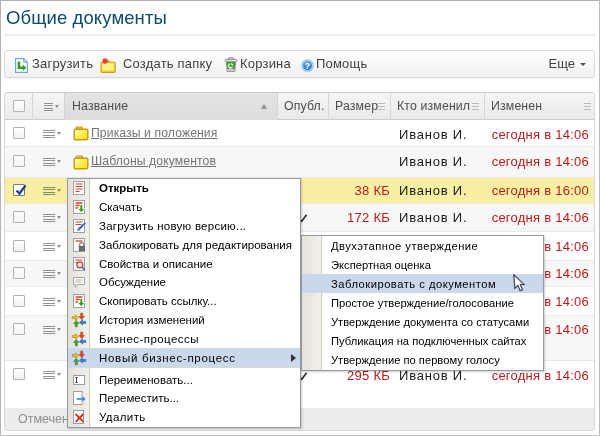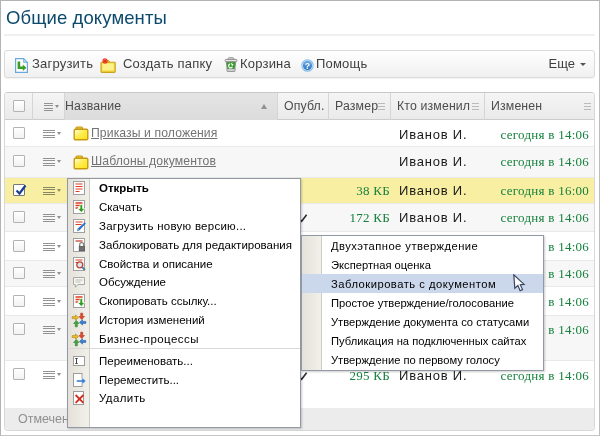--- a/index.html
+++ b/index.html
@@ -22,21 +22,21 @@
 .hc.dark { background:linear-gradient(#e4e4e4,#dcdcdc); }
 .optico { position:absolute; width:7.5px; height:7px; top:10px; background:linear-gradient(#bababa 0 1px,transparent 1px 3px,#bababa 3px 4px,transparent 4px 6px,#bababa 6px 7px); }
 .sortup { position:absolute; width:0; height:0; border-left:3.6px solid transparent; border-right:3.6px solid transparent; border-bottom:5px solid #909090; }
 
 .row { position:absolute; left:0; width:589px; border-bottom:1px solid #e9e9e9; font-size:13px; color:#1a1a1a; }
 .cell { position:absolute; white-space:nowrap; }
 .cb { position:absolute; left:8px; width:12px; height:12px; border:1px solid #b3b3b3; border-radius:1px; background:linear-gradient(#fff,#f2f2f2); }
 .burger { position:absolute; left:38px; width:11.5px; height:8.5px; background:repeating-linear-gradient(#929292 0 1px, rgba(0,0,0,0) 1px 2.45px); }
 .bcaret { position:absolute; left:51.5px; width:0; height:0; border-left:2.6px solid transparent; border-right:2.6px solid transparent; border-top:3.6px solid #8f8f8f; }
 a.flink { color:#737373; text-decoration:underline; font-size:12.2px; letter-spacing:0.1px; }
-.tm { letter-spacing:0.25px; color:#15803d;font-family:Liberation Serif, serif; }
+.tm { letter-spacing:0.25px; color:#b91c1c; }
 .footer { position:absolute; left:0; top:315px; width:589px; height:22px; background:#ececec; border-radius:0 0 4px 4px; color:#8f8f8f; font-size:12.5px; line-height:22px; }
 
 
 .menu { position:absolute; background:#fff; border:1px solid #9399a4; z-index:10; box-shadow:1px 1px 2px rgba(0,0,0,.2); }
 .menu .gutter { position:absolute; top:0; bottom:0; left:0; background:linear-gradient(90deg,#e4e1d9,#f1f0ea); border-right:1px solid #cfccc2; }
 .mi { position:relative; font-size:11.5px; color:#000; letter-spacing:0; z-index:1; }
 .mi .txt { position:absolute; left:31px; top:50%; transform:translateY(-50%); white-space:nowrap; }
 .mi .ico { position:absolute; left:3px; top:50%; transform:translateY(-50%); width:16px; height:16px; }
 .mi.sel { background:#cbd8ec; }
 .mi.sep { border-top:1px solid #d8d8d8; }
@@ -88,21 +88,21 @@
       <text x="6.5" y="9.6" font-family="Liberation Sans" font-size="8.8" font-weight="700" fill="#fff" text-anchor="middle">?</text>
     </svg>
   <span class="tb" style="left:311px">Помощь</span>
   <span class="eshe">Еще<span class="caret"></span></span>
 </div>
 
 <div class="grid">
   <div class="ghead">
     <div class="hc" style="left:0;width:28px"></div>
     <div class="hc" style="left:28px;width:32px"></div>
-    <div class="hc dark" style="left:60px;width:213px;padding-left:0">Название<span class="sortup" style="right:10px;top:11px"></span></div>
+    <div class="hc dark" style="left:60px;width:213px;padding-left:7px">Название<span class="sortup" style="right:10px;top:11px"></span></div>
     <div class="hc" style="left:273px;width:51px;padding-left:6px">Опубл.</div>
     <div class="hc" style="left:324px;width:62px;padding-left:6px">Размер<span class="optico" style="right:5px"></span></div>
     <div class="hc" style="left:386px;width:94px;padding-left:6px">Кто изменил<span class="optico" style="right:5px"></span></div>
     <div class="hc" style="left:480px;width:109px;padding-left:6px;border-right:none">Изменен<span class="optico" style="right:3px"></span></div>
     <div class="cb" style="top:7px;left:8px"></div>
     <div class="burger" style="top:10px;left:39px;width:8.5px"></div>
       <div class="bcaret" style="top:12px;left:50px"></div>
   </div>
   <div class="row" style="top:27px;height:27px;background:#fff">
     <div class="cb" style="top:7px"></div>
@@ -265,20 +265,30 @@
     </div>
   <div class="mi" style="height:18.8px">
       <svg class="ico" viewBox="0 0 16 16">
         <path d="M1.2 4.6 h3.3 v-1.7 l3 2.7 -3 2.7 v-1.7 h-3.3z" fill="#f2bd2a" stroke="#a5820a" stroke-width=".6"></path>
         <path d="M11.7 1.2 v3.3 h1.7 l-2.7 3 -2.7-3 h1.7 v-3.3z" fill="#e8482c" stroke="#a83218" stroke-width=".6"></path>
         <path d="M4.3 14.8 v-3.3 h-1.7 l2.7-3 2.7 3 h-1.7 v3.3z" fill="#3faa3f" stroke="#2a7a2a" stroke-width=".6"></path>
         <path d="M14.8 11.4 h-3.3 v1.7 l-3-2.7 3-2.7 v1.7 h3.3z" fill="#3a7fd5" stroke="#2a5fa5" stroke-width=".6"></path>
       </svg>
       <span class="txt" style="letter-spacing:0.45px">Бизнес-процессы</span>
     </div>
+  <div class="mi sel" style="height:18.8px">
+      <svg class="ico" viewBox="0 0 16 16">
+        <path d="M1.2 4.6 h3.3 v-1.7 l3 2.7 -3 2.7 v-1.7 h-3.3z" fill="#f2bd2a" stroke="#a5820a" stroke-width=".6"></path>
+        <path d="M11.7 1.2 v3.3 h1.7 l-2.7 3 -2.7-3 h1.7 v-3.3z" fill="#e8482c" stroke="#a83218" stroke-width=".6"></path>
+        <path d="M4.3 14.8 v-3.3 h-1.7 l2.7-3 2.7 3 h-1.7 v3.3z" fill="#3faa3f" stroke="#2a7a2a" stroke-width=".6"></path>
+        <path d="M14.8 11.4 h-3.3 v1.7 l-3-2.7 3-2.7 v1.7 h3.3z" fill="#3a7fd5" stroke="#2a5fa5" stroke-width=".6"></path>
+      </svg>
+      <span class="txt" style="letter-spacing:0.7px">Новый бизнес-процесс</span>
+      <span class="subarrow"></span>
+    </div>
   <div class="mi sep" style="height:22px">
       <svg class="ico" style="margin-top:1.5px" viewBox="0 0 16 16">
         <rect x="2.5" y="3.5" width="11" height="9" fill="#fff" stroke="#9d9d9d"></rect>
         <path d="M5.5 5.5 v5 M4.3 5.5 h2.4 M4.3 10.5 h2.4" stroke="#444" stroke-width="1"></path>
       </svg>
       <span class="txt" style="margin-top:1.5px">Переименовать...</span>
     </div>
   <div class="mi" style="height:18.8px">
       <svg class="ico" viewBox="0 0 16 16">
         <rect x="2.5" y="1.5" width="8.5" height="13" fill="#fff" stroke="#9d9d9d"></rect>

